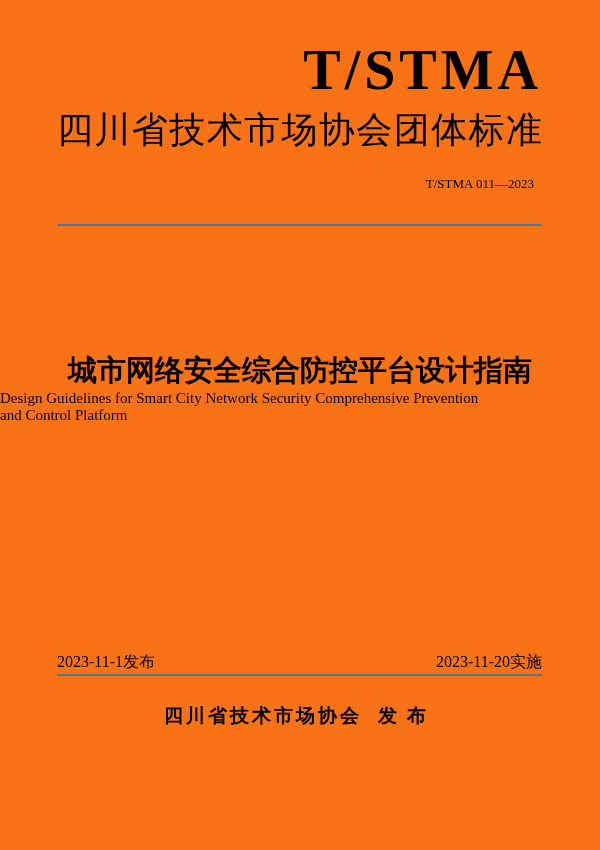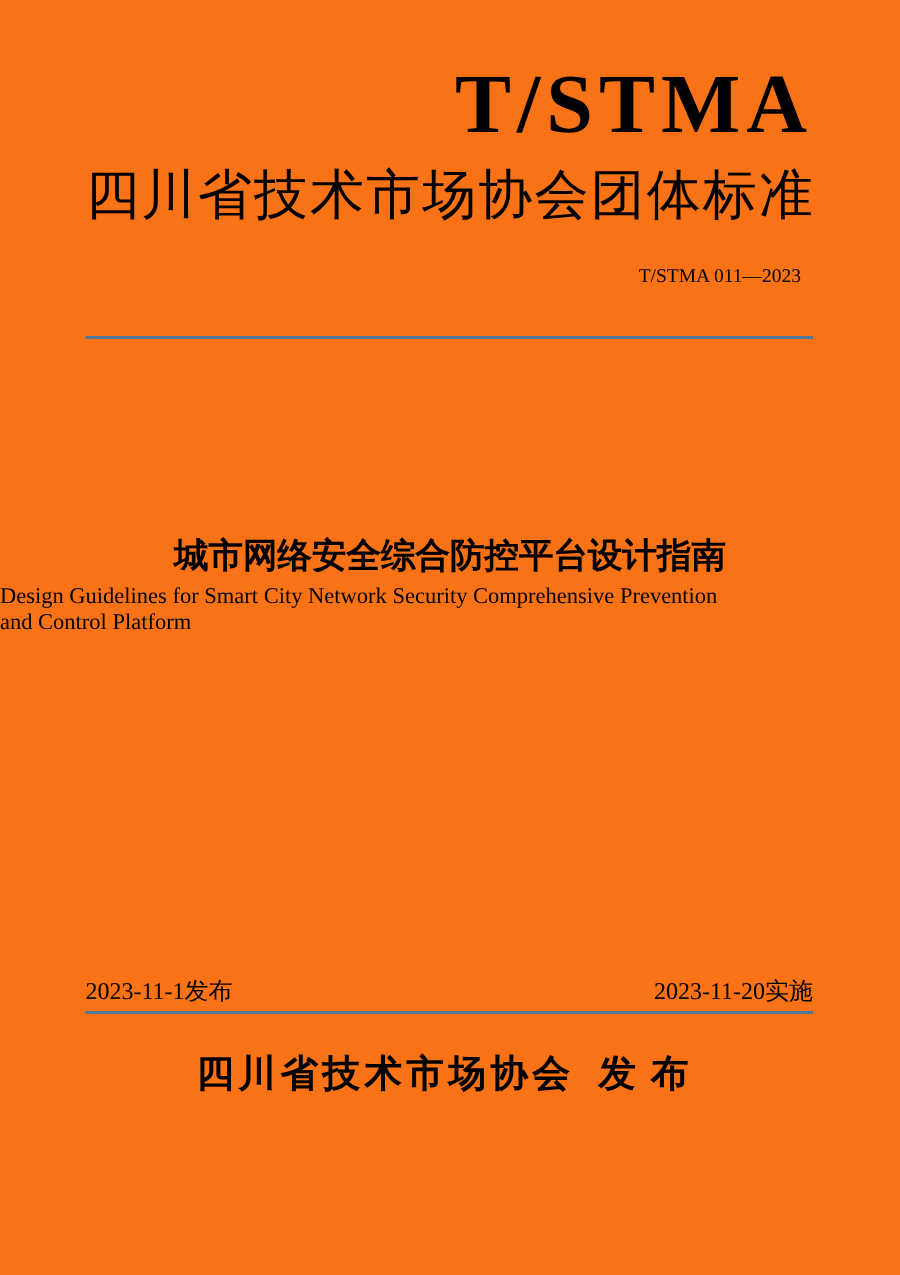--- a/index.html
+++ b/index.html
@@ -61,21 +61,21 @@
   .rule-bottom { top: 674px; }
 
   .title-zh {
     position: absolute;
     top: 354px;
     left: 0;
     width: 600px;
     text-align: center;
     font-family: "Liberation Sans", "DejaVu Sans", sans-serif;
     font-weight: bold;
-    font-size: 23px;
+    font-size: 29px;
     line-height: 33px;
     white-space: nowrap;
   }
   .title-en {
     position: absolute;
     top: 390px;
     left: 0;
     width: 480px;
     text-align: left;
     font-size: 15px;
@@ -96,21 +96,21 @@
   .publisher-row {
     position: absolute;
     top: 704px;
     left: 0;
     width: 600px;
     display: flex;
     justify-content: center;
     align-items: baseline;
     font-family: "Liberation Sans", "DejaVu Sans", sans-serif;
     font-weight: bold;
-    font-size: 25px;
+    font-size: 19px;
     line-height: 24px;
   }
   .publisher-name { letter-spacing: 3px; white-space: nowrap; }
   .publish-label { letter-spacing: 10px; margin-left: 16px; white-space: nowrap; }
 </style>
 </head>
 <body>
 
 <div class="page">
 

